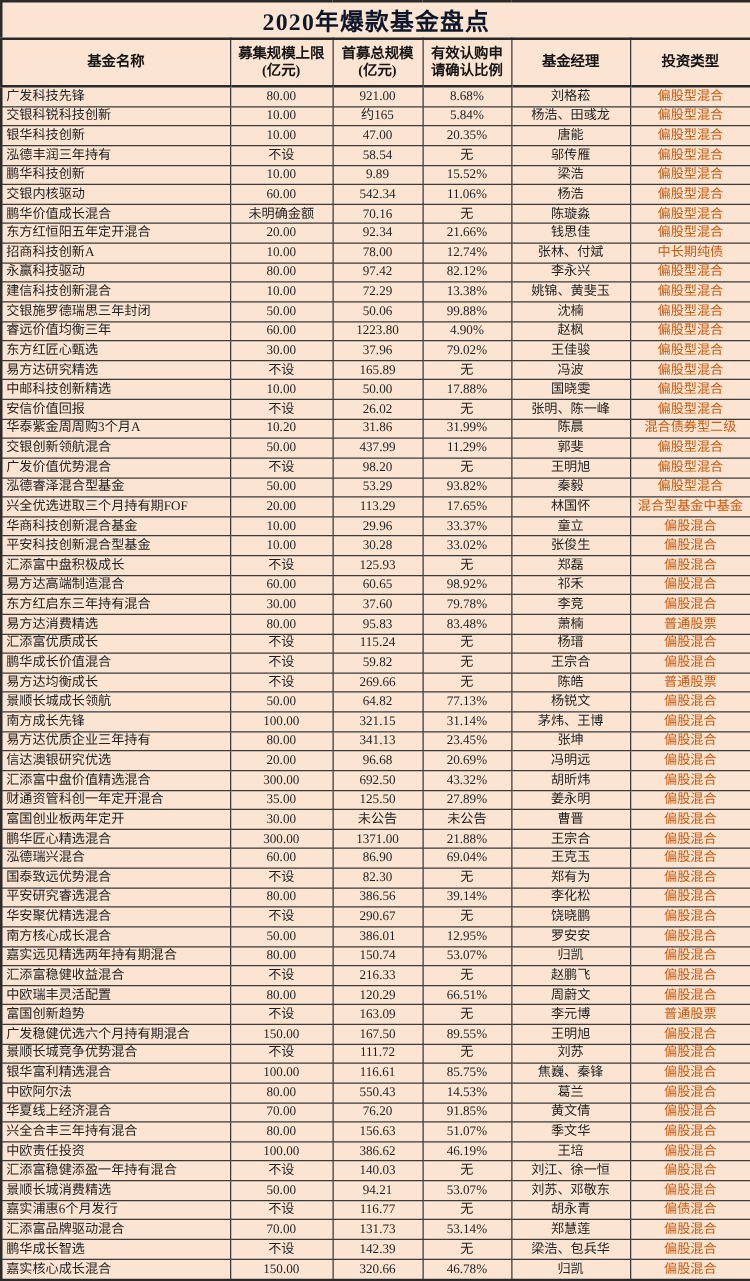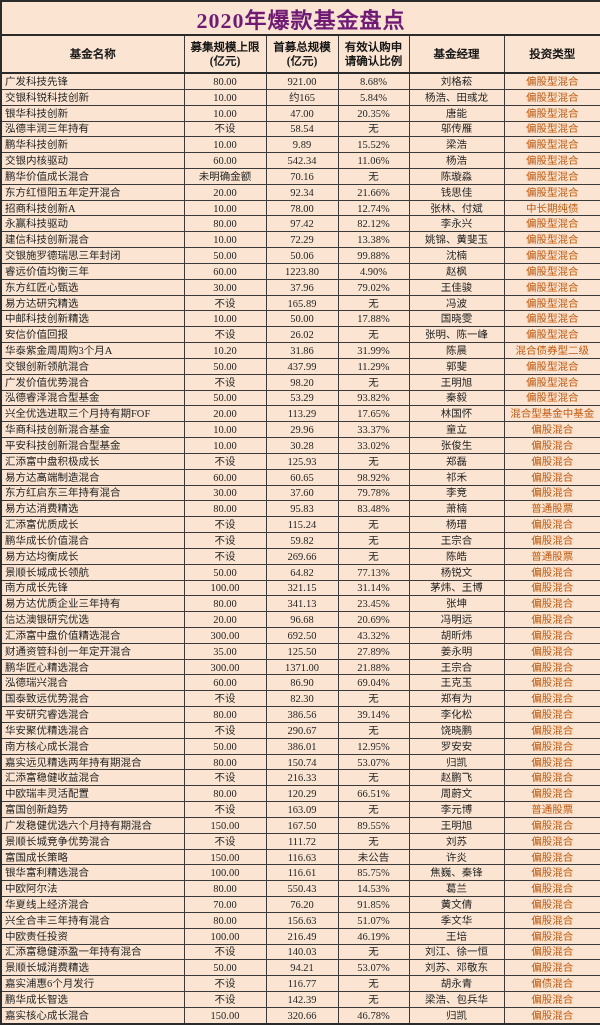--- a/index.html
+++ b/index.html
@@ -25,23 +25,23 @@
   col.c-type{width:97px;}
   th,td{
     border:1px solid #3a3a3a;
     padding:0 2px;
     overflow:hidden;
     white-space:nowrap;
   }
   tr.title-row th{
     height:24px;
     border-bottom:2px solid #2b2b2b;
-    font-size:22px;
+    font-size:19px;
     font-weight:bold;
-    color:#701a75;
+    color:#0f172a;
     text-align:center;
     letter-spacing:1px;
   }
   tr.header-row th{
     height:36px;
     font-size:11.5px;
     font-weight:bold;
     text-align:center;
     white-space:pre-line;
     line-height:1.25;
@@ -382,20 +382,28 @@
       </tr>
       <tr class="data-row">
         <td class="cell-name">财通资管科创一年定开混合</td>
         <td class="cell-cap">35.00</td>
         <td class="cell-first">125.50</td>
         <td class="cell-ratio">27.89%</td>
         <td class="cell-mgr">姜永明</td>
         <td class="cell-type">偏股混合</td>
       </tr>
       <tr class="data-row">
+        <td class="cell-name">富国创业板两年定开</td>
+        <td class="cell-cap">30.00</td>
+        <td class="cell-first">未公告</td>
+        <td class="cell-ratio">未公告</td>
+        <td class="cell-mgr">曹晋</td>
+        <td class="cell-type">偏股混合</td>
+      </tr>
+      <tr class="data-row">
         <td class="cell-name">鹏华匠心精选混合</td>
         <td class="cell-cap">300.00</td>
         <td class="cell-first">1371.00</td>
         <td class="cell-ratio">21.88%</td>
         <td class="cell-mgr">王宗合</td>
         <td class="cell-type">偏股混合</td>
       </tr>
       <tr class="data-row">
         <td class="cell-name">泓德瑞兴混合</td>
         <td class="cell-cap">60.00</td>
@@ -478,28 +486,20 @@
       </tr>
       <tr class="data-row">
         <td class="cell-name">景顺长城竞争优势混合</td>
         <td class="cell-cap">不设</td>
         <td class="cell-first">111.72</td>
         <td class="cell-ratio">无</td>
         <td class="cell-mgr">刘苏</td>
         <td class="cell-type">偏股混合</td>
       </tr>
       <tr class="data-row">
-        <td class="cell-name">富国成长策略</td>
-        <td class="cell-cap">150.00</td>
-        <td class="cell-first">116.63</td>
-        <td class="cell-ratio">未公告</td>
-        <td class="cell-mgr">许炎</td>
-        <td class="cell-type">偏股混合</td>
-      </tr>
-      <tr class="data-row">
         <td class="cell-name">银华富利精选混合</td>
         <td class="cell-cap">100.00</td>
         <td class="cell-first">116.61</td>
         <td class="cell-ratio">85.75%</td>
         <td class="cell-mgr">焦巍、秦锋</td>
         <td class="cell-type">偏股混合</td>
       </tr>
       <tr class="data-row">
         <td class="cell-name">中欧阿尔法</td>
         <td class="cell-cap">80.00</td>
@@ -520,21 +520,21 @@
         <td class="cell-name">兴全合丰三年持有混合</td>
         <td class="cell-cap">80.00</td>
         <td class="cell-first">156.63</td>
         <td class="cell-ratio">51.07%</td>
         <td class="cell-mgr">季文华</td>
         <td class="cell-type">偏股混合</td>
       </tr>
       <tr class="data-row">
         <td class="cell-name">中欧责任投资</td>
         <td class="cell-cap">100.00</td>
-        <td class="cell-first">216.49</td>
+        <td class="cell-first">386.62</td>
         <td class="cell-ratio">46.19%</td>
         <td class="cell-mgr">王培</td>
         <td class="cell-type">偏股混合</td>
       </tr>
       <tr class="data-row">
         <td class="cell-name">汇添富稳健添盈一年持有混合</td>
         <td class="cell-cap">不设</td>
         <td class="cell-first">140.03</td>
         <td class="cell-ratio">无</td>
         <td class="cell-mgr">刘江、徐一恒</td>
@@ -550,20 +550,28 @@
       </tr>
       <tr class="data-row">
         <td class="cell-name">嘉实浦惠6个月发行</td>
         <td class="cell-cap">不设</td>
         <td class="cell-first">116.77</td>
         <td class="cell-ratio">无</td>
         <td class="cell-mgr">胡永青</td>
         <td class="cell-type">偏债混合</td>
       </tr>
       <tr class="data-row">
+        <td class="cell-name">汇添富品牌驱动混合</td>
+        <td class="cell-cap">70.00</td>
+        <td class="cell-first">131.73</td>
+        <td class="cell-ratio">53.14%</td>
+        <td class="cell-mgr">郑慧莲</td>
+        <td class="cell-type">偏股混合</td>
+      </tr>
+      <tr class="data-row">
         <td class="cell-name">鹏华成长智选</td>
         <td class="cell-cap">不设</td>
         <td class="cell-first">142.39</td>
         <td class="cell-ratio">无</td>
         <td class="cell-mgr">梁浩、包兵华</td>
         <td class="cell-type">偏股混合</td>
       </tr>
       <tr class="data-row">
         <td class="cell-name">嘉实核心成长混合</td>
         <td class="cell-cap">150.00</td>

